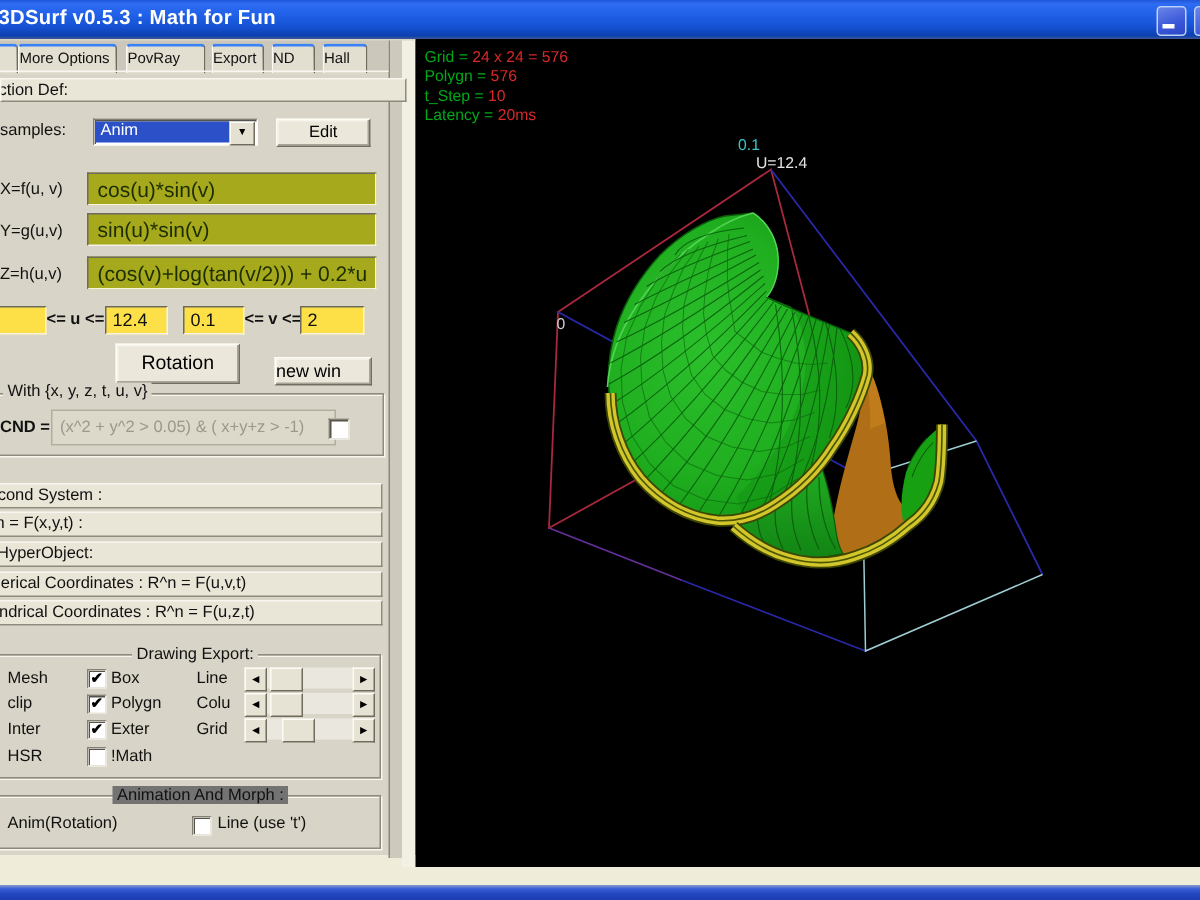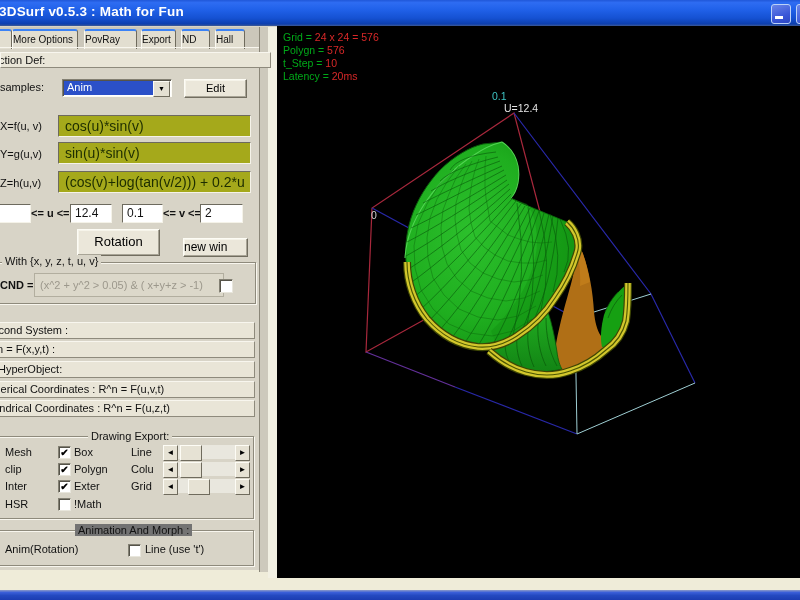--- a/index.html
+++ b/index.html
@@ -25,21 +25,21 @@
  font-size:8px;line-height:13px;text-align:center;color:#000}
 .thumb{position:absolute;top:0;height:14px;background:#e6e2d4;
  border-top:1px solid #fdfcf5;border-left:1px solid #fdfcf5;border-right:1px solid #6f6b5d;border-bottom:1px solid #6f6b5d}
 .tab{position:absolute;top:29px;height:18px;background:#e2deD0;
  border-top:2px solid #3b82f6;border-left:1px solid #fbfaf3;border-right:1px solid #6f6b5d;
  border-radius:3px 3px 0 0;font-size:10px;color:#111;text-align:left;line-height:18px;
  white-space:nowrap;overflow:hidden}
 .oli{position:absolute;left:58px;width:185px;height:20px;background:#a5a91b;
  border-top:1px solid #6d6a5e;border-left:1px solid #6d6a5e;border-right:1px solid #f5f3e9;border-bottom:1px solid #f5f3e9;
  font-size:14px;color:#1d2d00;line-height:20px;padding-left:6px;white-space:nowrap;overflow:hidden}
-.org{position:absolute;height:17px;background:#ffffff;
+.org{position:absolute;height:17px;background:#fde047;
  border-top:1px solid #6d6a5e;border-left:1px solid #6d6a5e;border-right:1px solid #f5f3e9;border-bottom:1px solid #f5f3e9;
  font-size:12px;color:#111;line-height:17px;padding-left:4px}
 </style></head>
 <body>
 
 <div class="abs" style="left:0;top:0;width:800px;height:26px;
  background:linear-gradient(180deg,#2057d8 0%,#2e6cf2 10%,#2162ea 35%,#1551d2 70%,#0d3fae 92%,#3e5a96 100%)"></div>
 <div class="abs" style="left:-1px;top:4px;font-size:13.5px;font-weight:bold;color:#fff;letter-spacing:.2px">3DSurf v0.5.3 : Math for Fun</div>
 <div class="abs" style="left:771px;top:4px;width:18px;height:18px;border-radius:3px;border:1px solid #bcd2f8;
  background:linear-gradient(160deg,#6a85e8,#3a57d8 60%,#2c46c4)">

